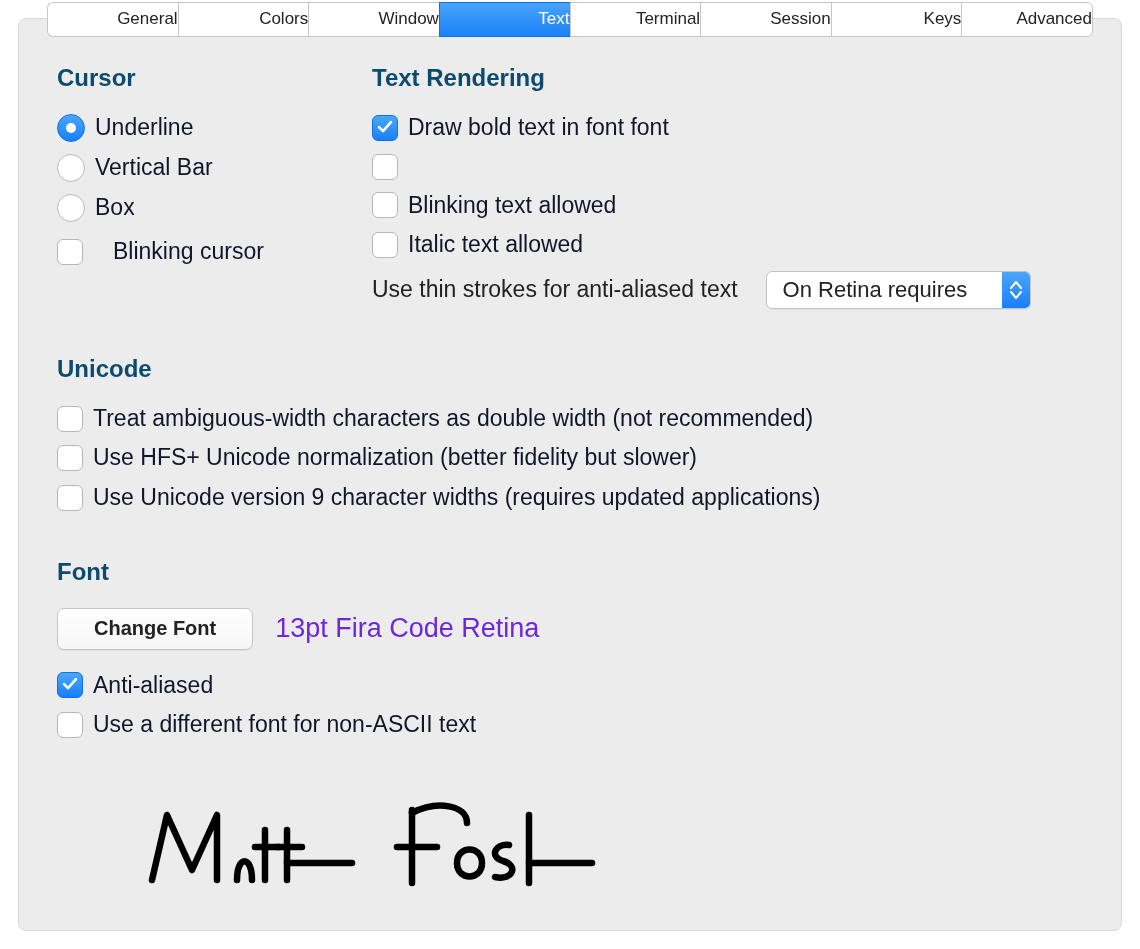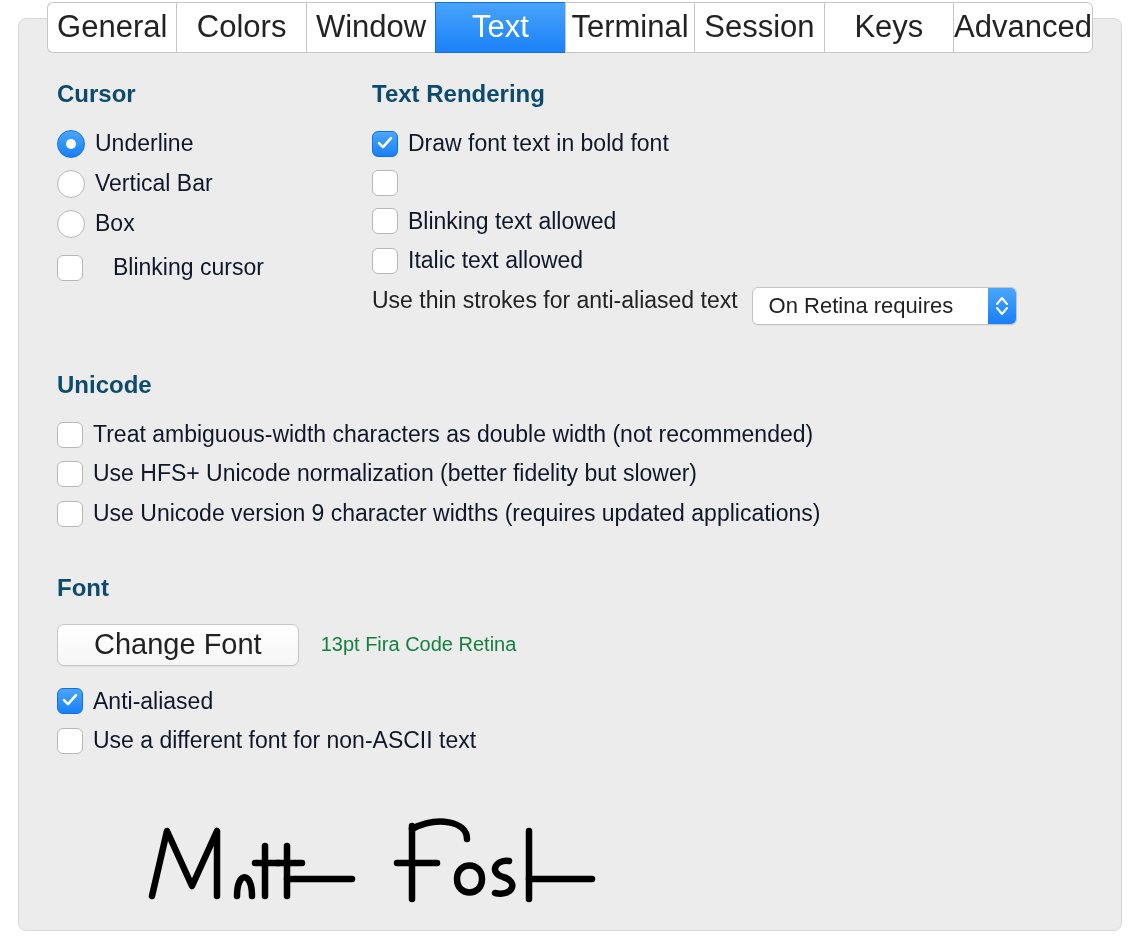--- a/index.html
+++ b/index.html
@@ -27,22 +27,22 @@
 }
 .tabbar {
   display: flex;
   position: relative;
   top: -17px;
   margin-left: 28px;
   margin-right: 28px;
 }
 .tab {
   flex: 1;
-  text-align: center;
-  font-size: 31px;
+  text-align: right;
+  font-size: 17px;
   padding: 6px 0 7px 0;
   background: #ffffff;
   border: 1px solid #c6c6c6;
   border-right: none;
   color: #232323;
   cursor: default;
   user-select: none;
 }
 .tab:first-child { border-top-left-radius: 6px; border-bottom-left-radius: 6px; }
 .tab:last-child  { border-top-right-radius: 6px; border-bottom-right-radius: 6px; border-right: 1px solid #c6c6c6; }
@@ -108,24 +108,25 @@
   border-color: #1270e6;
 }
 .check.checked svg {
   position: absolute;
   top: 50%; left: 50%;
   transform: translate(-50%, -55%);
 }
 .spacer-top { margin-top: 16px; gap: 20px; }
 .thin-row {
   display: flex;
-  align-items: flex-start;
+  align-items: center;
   font-size: 23px;
   color: #222;
   margin-top: 6px;
+  gap: 14px;
 }
 .select {
   margin-left: 14px;
   height: 38px;
   display: flex;
   align-items: stretch;
   border: 1px solid #c3c3c3;
   border-radius: 6px;
   background: #fff;
   overflow: hidden;
@@ -149,27 +150,28 @@
   gap: 2px;
 }
 .select-stepper svg { display: block; }
 .section { margin-top: 46px; }
 .btn {
   display: inline-flex;
   align-items: center;
   justify-content: center;
   height: 42px;
   padding: 0 36px;
-  font-size: 29px;
+  font-size: 20px;
   color: #222;
   background: linear-gradient(#ffffff, #f6f6f6);
   border: 1px solid #c6c6c6;
   border-radius: 7px;
   box-shadow: 0 1px 0 rgba(0,0,0,0.05);
   cursor: default;
+  font-weight: bold;
 }
 .font-row { display: flex; align-items: center; gap: 22px; margin-bottom: 22px; }
 .signature {
   margin-top: 46px;
   margin-left: 80px;
 }
 </style>
 </head>
 <body>
 
@@ -214,21 +216,21 @@
 
         <div class="col-text">
           <div class="h">Text Rendering</div>
 
           <div class="optline">
             <span class="check checked">
               <svg width="16" height="16" viewBox="0 0 16 16">
                   <path d="M2 8 L6 12 L14 3" stroke="#fff" stroke-width="2.6" fill="none" stroke-linecap="round" stroke-linejoin="round"></path>
                 </svg>
             </span>
-            <span>Draw font text in bold font</span>
+            <span>Draw bold text in font font</span>
           </div>
           <div class="optline">
             <span class="check"></span>
           </div>
           <div class="optline">
             <span class="check"></span>
             <span>Blinking text allowed</span>
           </div>
           <div class="optline">
             <span class="check"></span>
@@ -265,21 +267,21 @@
         <div class="optline">
           <span class="check"></span>
           <span>Use Unicode version 9 character widths (requires updated applications)</span>
         </div>
       </div>
 
       <div class="section">
         <div class="h">Font</div>
         <div class="font-row">
           <div class="btn">Change Font</div>
-          <span style="font-size:20px;color:#15803d;">13pt Fira Code Retina</span>
+          <span style="font-size:27px;color:#6d28d9;">13pt Fira Code Retina</span>
         </div>
         <div class="optline">
           <span class="check checked">
             <svg width="16" height="16" viewBox="0 0 16 16">
                 <path d="M2 8 L6 12 L14 3" stroke="#fff" stroke-width="2.6" fill="none" stroke-linecap="round" stroke-linejoin="round"></path>
               </svg>
           </span>
           <span>Anti-aliased</span>
         </div>
         <div class="optline">

